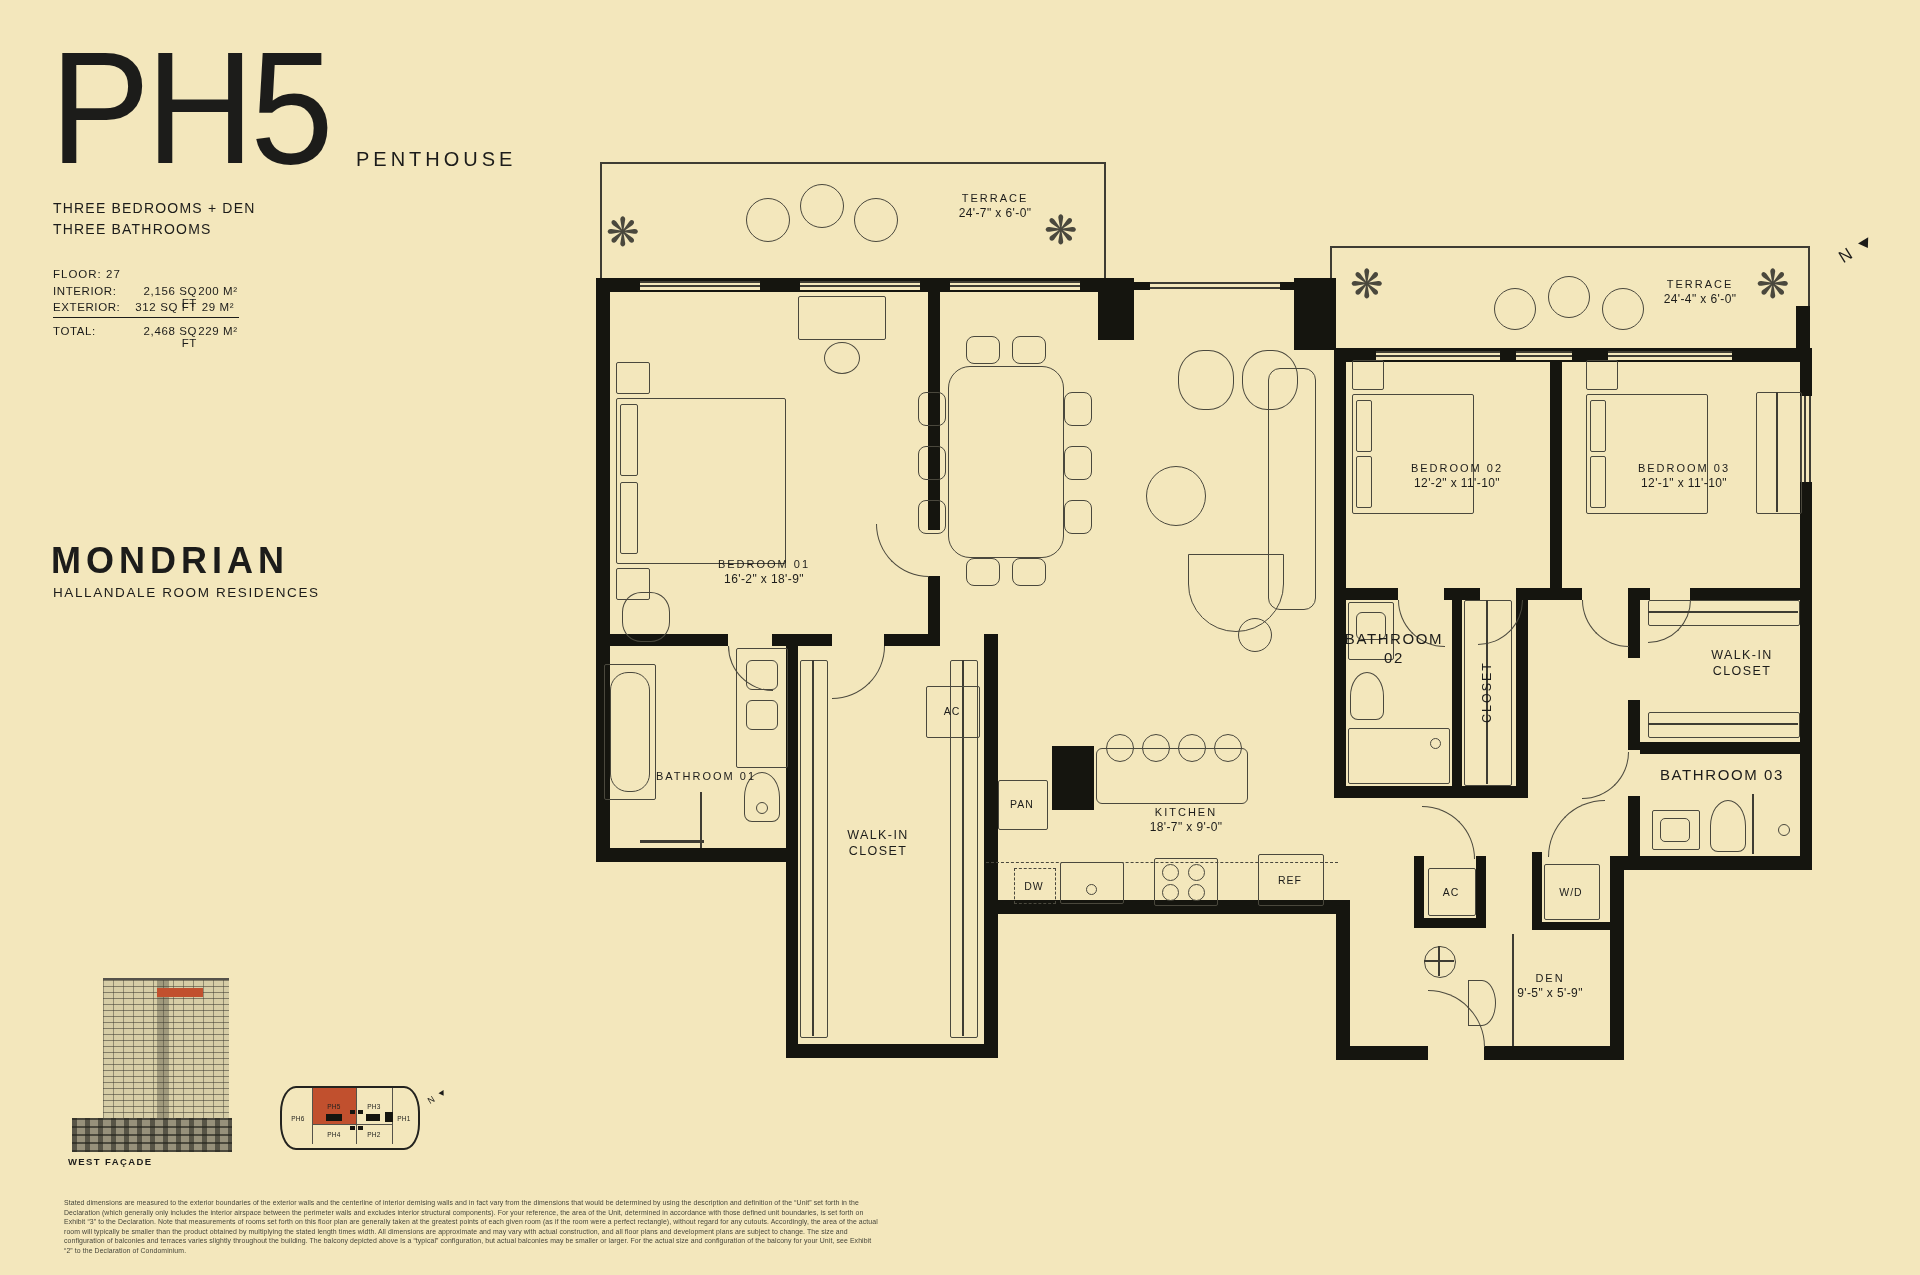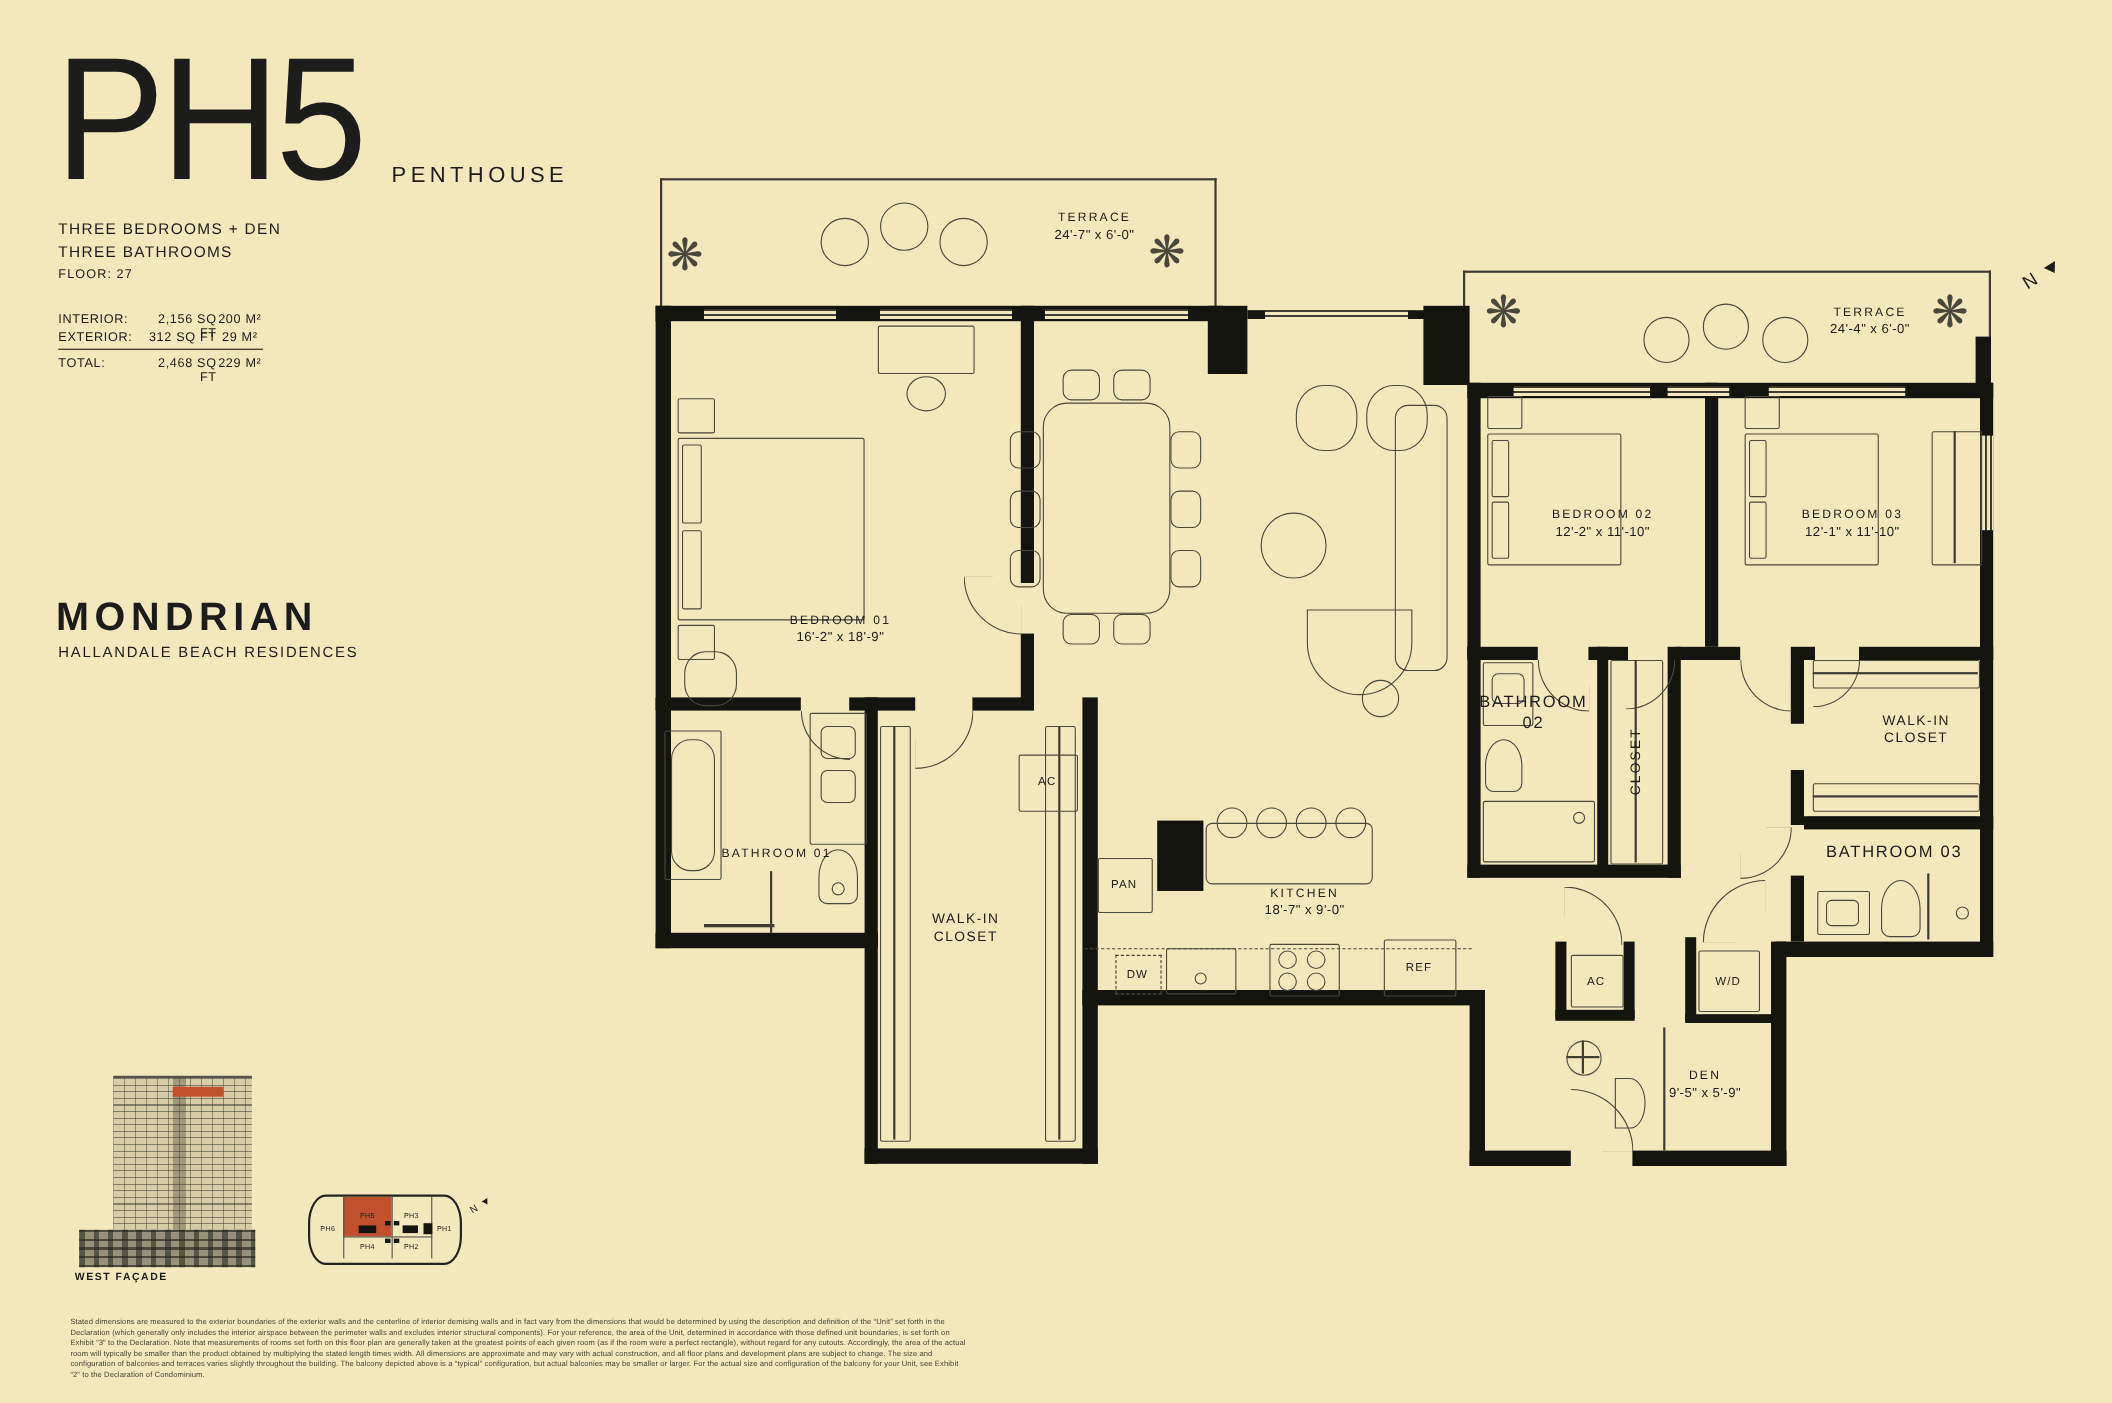--- a/index.html
+++ b/index.html
@@ -22,21 +22,21 @@
   .rname.wrap{white-space:normal;line-height:1.25}
   .rdims{font-size:12px;letter-spacing:.4px;margin-top:2px;white-space:nowrap}
   .slabel{position:absolute;transform:translate(-50%,-50%);font-size:10.5px;letter-spacing:1px;color:#1C1C1A;white-space:nowrap;z-index:5}
   .plant{position:absolute;color:#4A483D;font-size:40px;line-height:1;z-index:2}
   .dash{position:absolute;border-top:1.3px dashed #4A483D}
   .dashbox{position:absolute;border:1.3px dashed #4A483D}
   
   #unit-big{position:absolute;left:50px;top:28px;font-size:150px;line-height:1;letter-spacing:-4px;transform:scaleY(1.06);transform-origin:top left;font-weight:400}
   #unit-type{position:absolute;left:356px;top:148px;font-size:20px;letter-spacing:4px;font-weight:500}
   .cfg{position:absolute;left:53px;font-size:14px;letter-spacing:1.2px;font-weight:400}
-  #floorline{position:absolute;left:53px;top:244px;font-size:11.5px;letter-spacing:1px}
+  #floorline{position:absolute;left:53px;top:268px;font-size:11.5px;letter-spacing:1px}
   .arow{position:absolute;left:53px;width:186px;font-size:11.5px;letter-spacing:.6px;display:flex}
   .arow .al{width:72px}
   .arow .asq{width:72px;text-align:right}
   .arow .am{flex:1;text-align:center}
   #arule{position:absolute;left:53px;top:317px;width:186px;border-top:1px solid #1C1C1A}
   #brand-name{position:absolute;left:51px;top:540px;font-size:36px;letter-spacing:5px;font-weight:600}
   #brand-sub{position:absolute;left:53px;top:585px;font-size:13.5px;letter-spacing:1.6px;font-weight:500}
   
   #tower{position:absolute;left:103px;top:978px;width:126px;height:142px;background-color:#D6CDA6;border-top:2px solid #55524a;
     background-image:linear-gradient(90deg,transparent 54px,rgba(60,58,48,.35) 54px,rgba(60,58,48,.35) 66px,transparent 66px),
@@ -83,21 +83,21 @@
     <span class="am">29 M²</span>
   </div>
   <div id="arule"></div>
   <div class="arow" style="top:325px">
     <span class="al">TOTAL:</span>
     <span class="asq">2,468 SQ FT</span>
     <span class="am">229 M²</span>
   </div>
 
   <div id="brand-name">MONDRIAN</div>
-  <div id="brand-sub">HALLANDALE BEACH RESIDENCES</div>
+  <div id="brand-sub">HALLANDALE ROOM RESIDENCES</div>
 
   <div class="thin" style="left:600px;top:162px;width:506px;height:2px"></div>
   <div class="thin" style="left:600px;top:162px;width:2px;height:118px"></div>
   <div class="thin" style="left:1104px;top:162px;width:2px;height:118px"></div>
   <div class="plant" style="left:606px;top:212px">❋</div>
   <div class="plant" style="left:1044px;top:210px">❋</div>
   <div class="f circ" style="left:746px;top:198px;width:42px;height:42px"></div>
   <div class="f circ" style="left:800px;top:184px;width:42px;height:42px"></div>
   <div class="f circ" style="left:854px;top:198px;width:42px;height:42px"></div>
   <div class="rlabel" style="left:995px;top:192px">

